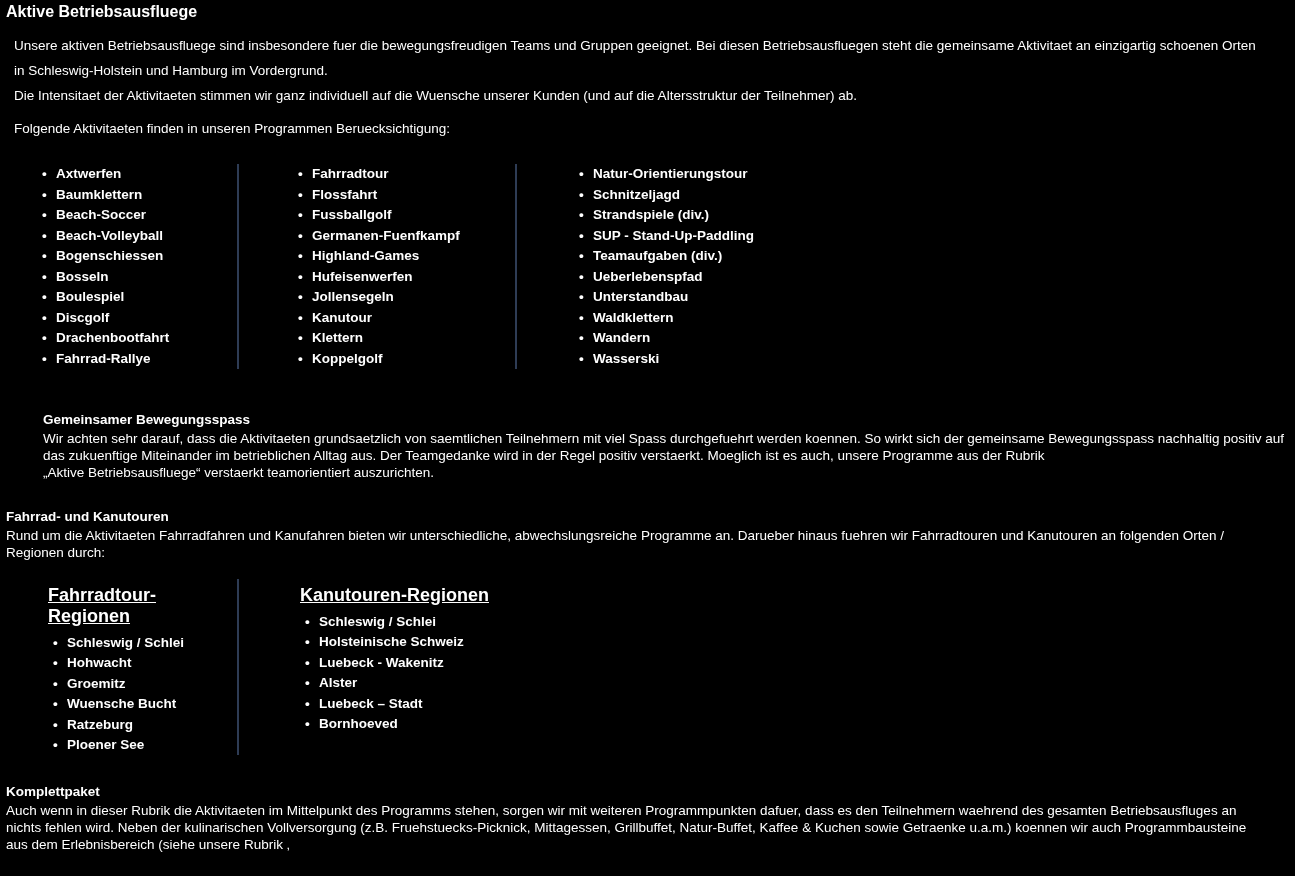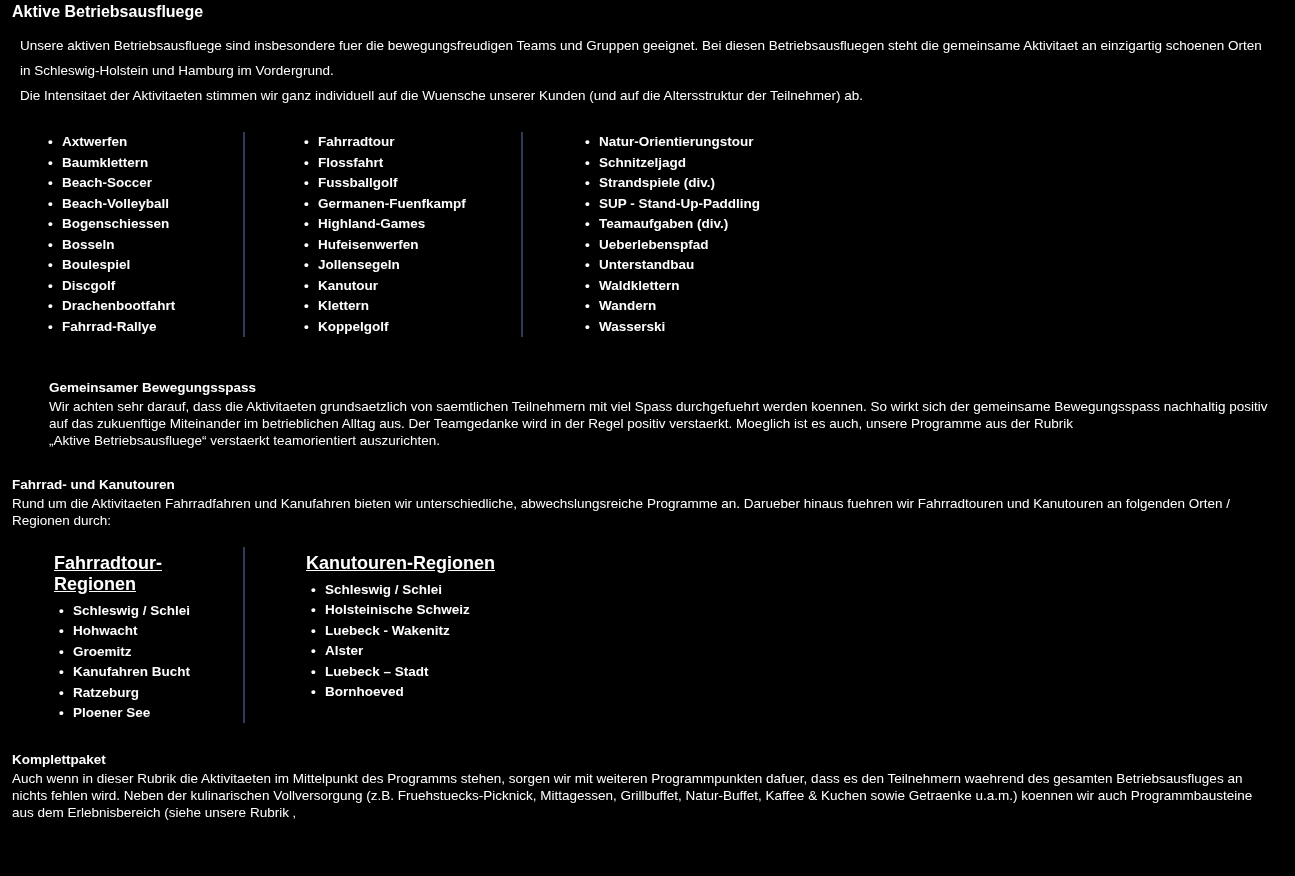--- a/index.html
+++ b/index.html
@@ -10,21 +10,21 @@
   *{box-sizing:border-box;}
   html,body{margin:0;padding:0;}
   body{
     width:1295px;height:876px;overflow:hidden;
     background:var(--bg);
     font-family:"Liberation Sans","DejaVu Sans",sans-serif;
   }
   .page{
     position:relative;width:1295px;height:876px;overflow:hidden;
     color:var(--txt);font-size:13.5px;
-    padding:2px 6px 0 12px;
+    padding:2px 6px 0 6px;
   }
   .page-title{
     font-size:16px;font-weight:bold;margin:0;line-height:19px;
   }
   .para{
     margin:8px;line-height:25px;max-width:1252px;white-space:pre-line;
   }
   .intro-para{margin-top:12px;}
   .activities-intro{margin-top:10px;line-height:22px;}
 
@@ -76,20 +76,21 @@
 </head>
 <body>
 
 <div class="page">
 
   <h1 class="page-title">Aktive Betriebsausfluege</h1>
 
   <p class="para intro-para">Unsere aktiven Betriebsausfluege sind insbesondere fuer die bewegungsfreudigen Teams und Gruppen geeignet. Bei diesen Betriebsausfluegen steht die gemeinsame Aktivitaet an einzigartig schoenen Orten in Schleswig-Holstein und Hamburg im Vordergrund.
 Die Intensitaet der Aktivitaeten stimmen wir ganz individuell auf die Wuensche unserer Kunden (und auf die Altersstruktur der Teilnehmer) ab.</p>
 
+  <p class="para activities-intro">Folgende Aktivitaeten finden in unseren Programmen Beruecksichtigung:</p>
 
   <div class="activities">
     <div class="acol acol1">
       <ul>
           <li>
             <span class="blt">•</span>
             <span>Axtwerfen</span>
           </li>
           <li>
             <span class="blt">•</span>
@@ -241,21 +242,21 @@
           <li>
             <span class="blt">•</span>
             <span>Hohwacht</span>
           </li>
           <li>
             <span class="blt">•</span>
             <span>Groemitz</span>
           </li>
           <li>
             <span class="blt">•</span>
-            <span>Kanufahren Bucht</span>
+            <span>Wuensche Bucht</span>
           </li>
           <li>
             <span class="blt">•</span>
             <span>Ratzeburg</span>
           </li>
           <li>
             <span class="blt">•</span>
             <span>Ploener See</span>
           </li>
         </ul>

